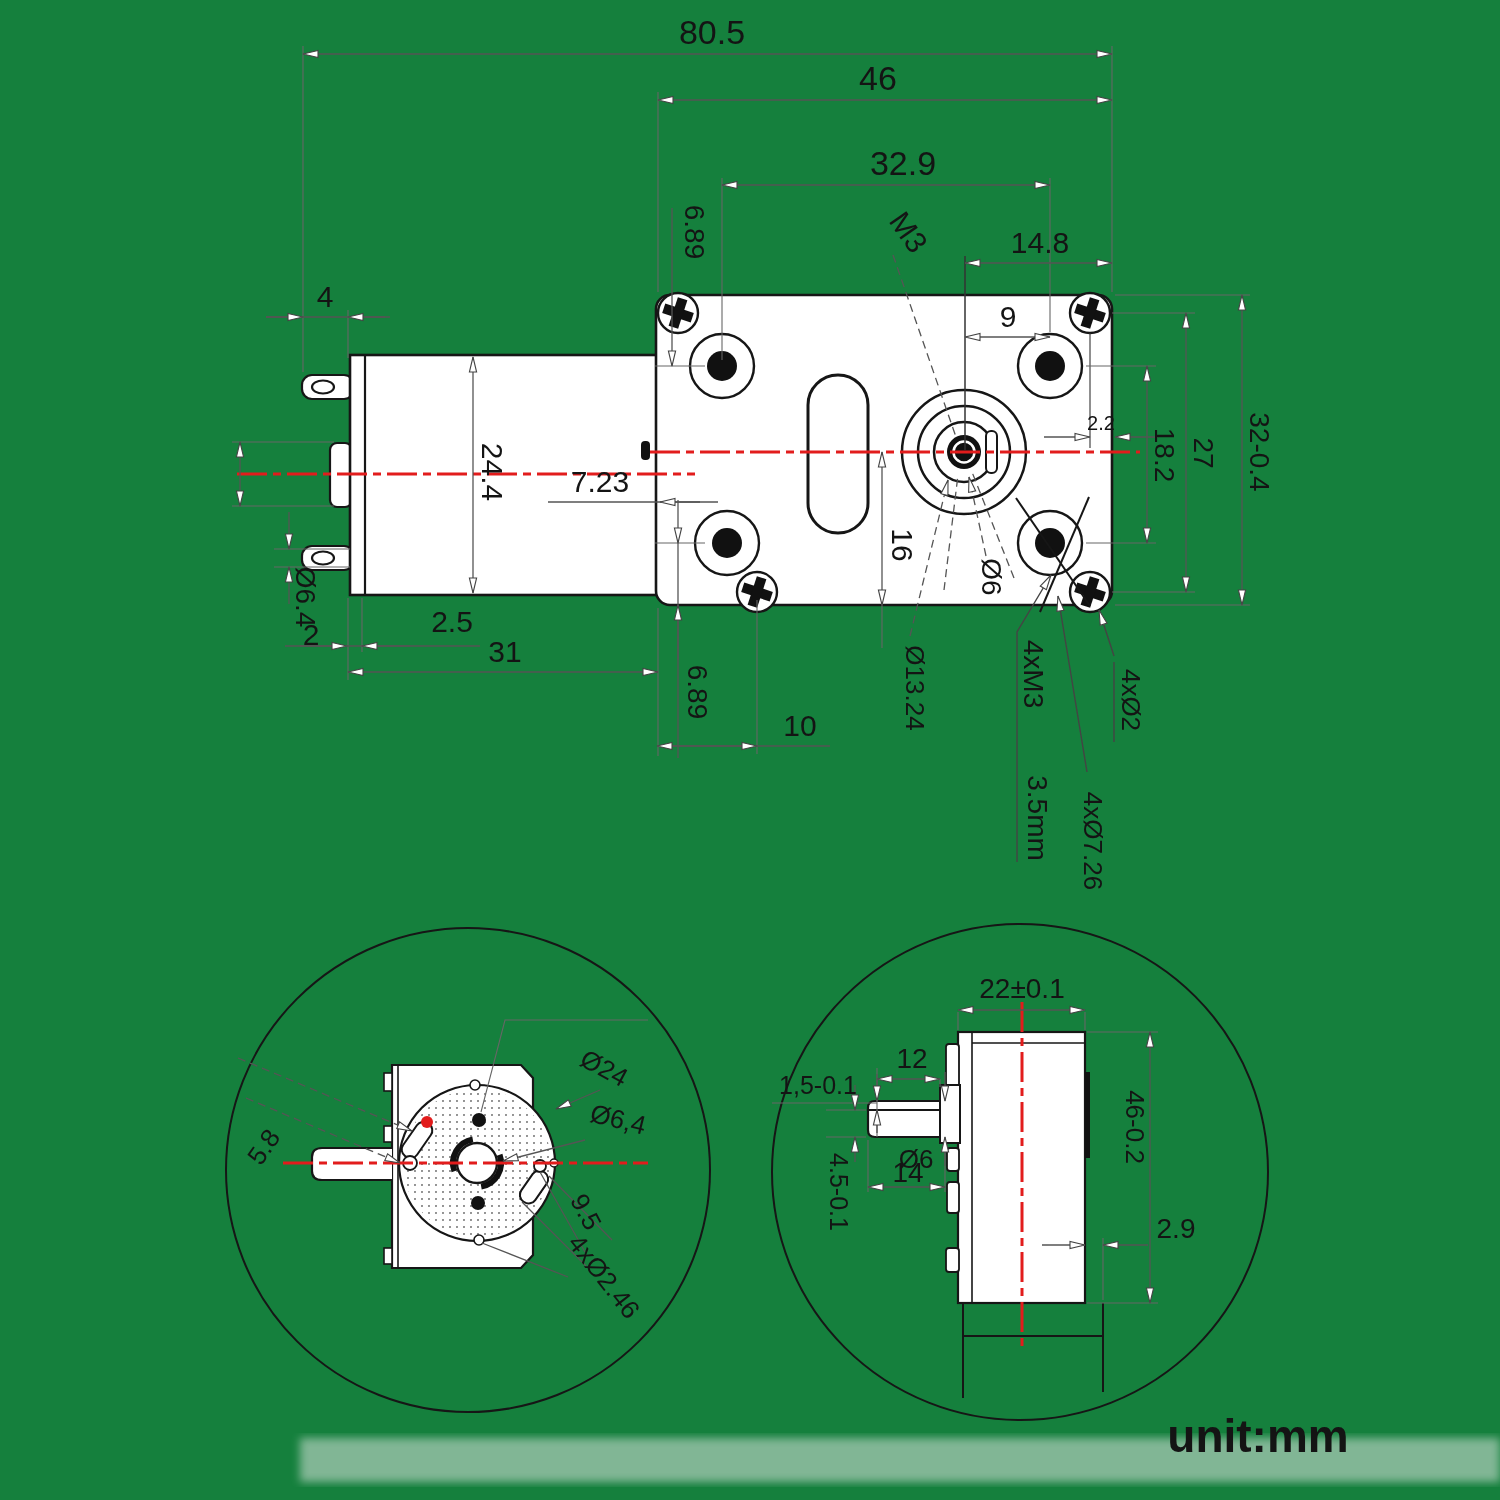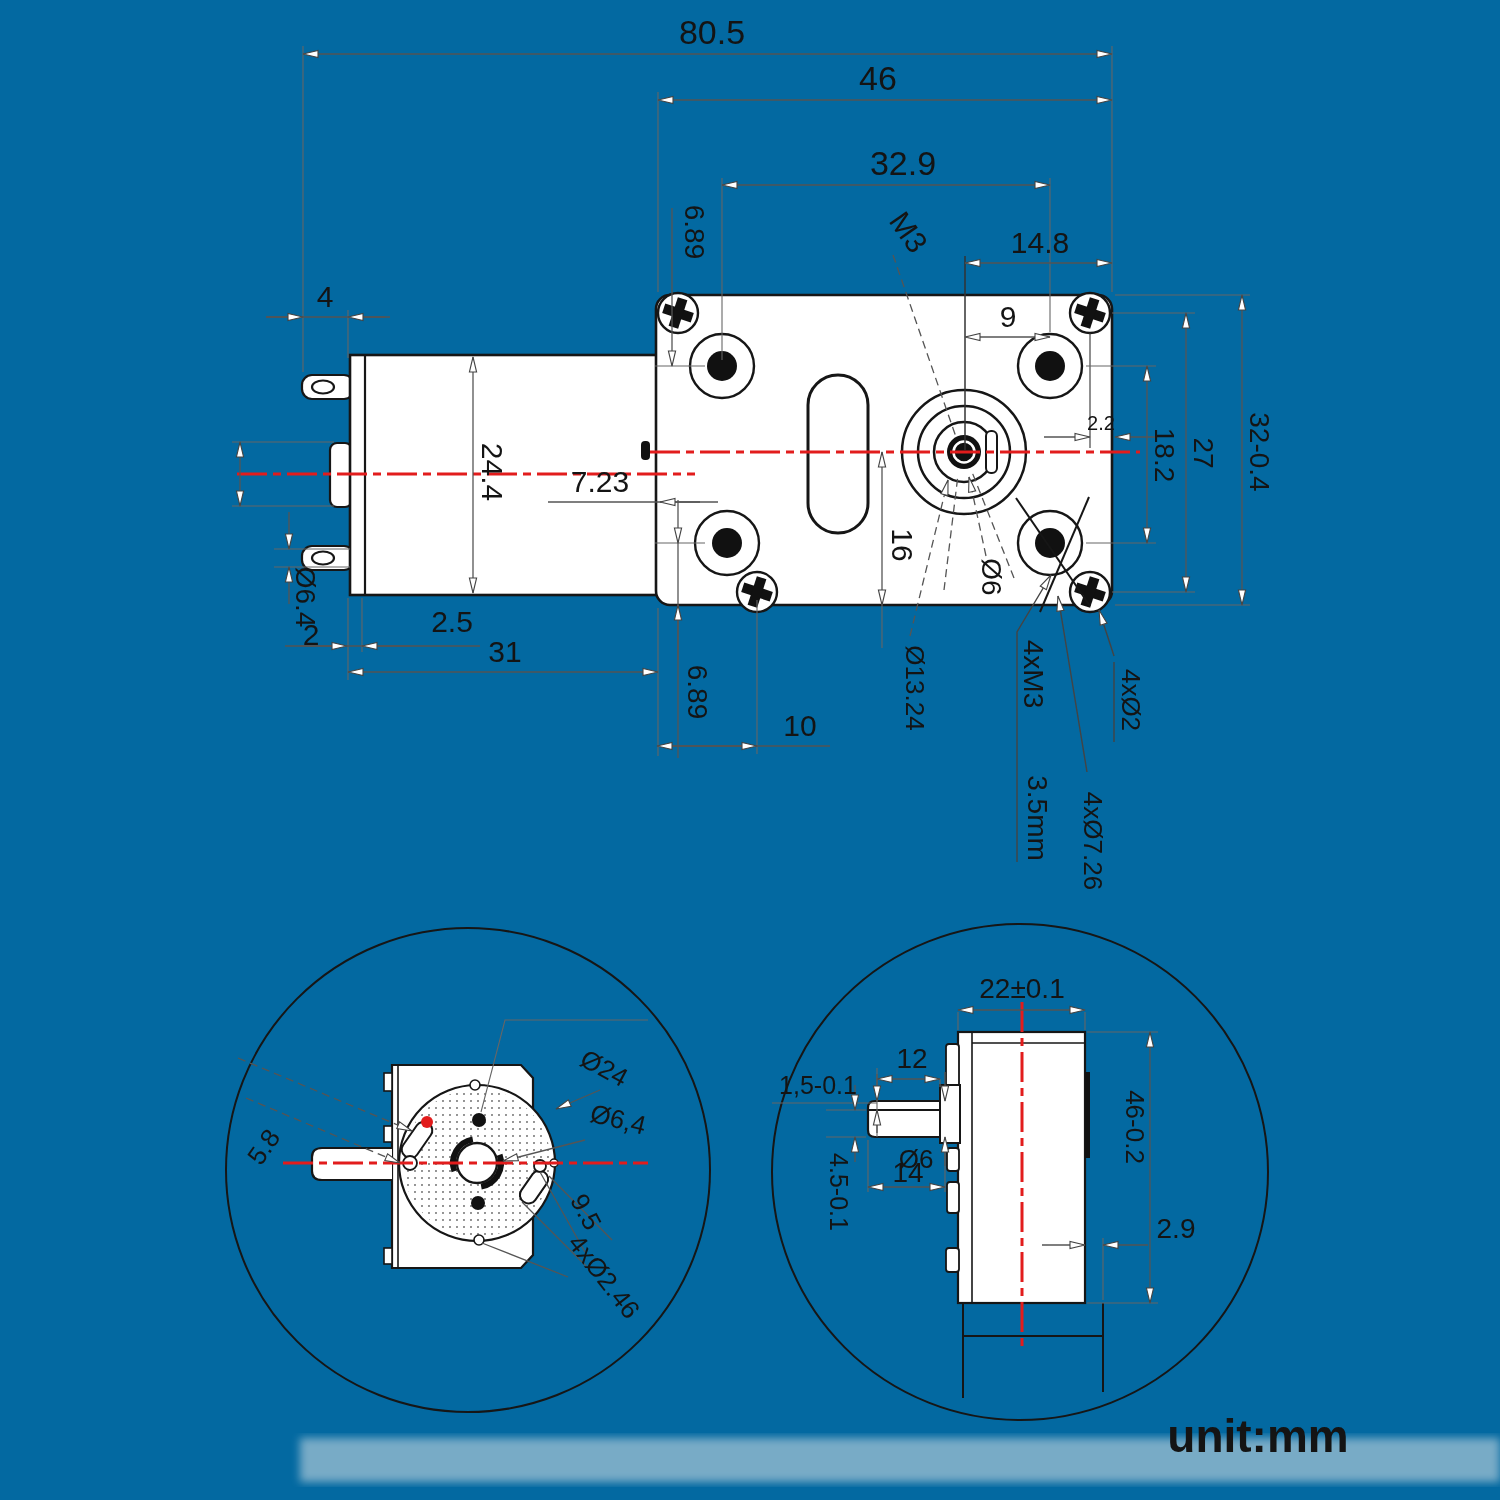--- a/index.html
+++ b/index.html
@@ -1,16 +1,16 @@
 <!DOCTYPE html>
 <html><head>
 <meta charset="utf-8">
 <style>
   html,body{margin:0;padding:0;background:#fff;}
-  .page{width:1500px;height:1500px;position:relative;background:#0369a1;overflow:hidden;}
+  .page{width:1500px;height:1500px;position:relative;background:#15803d;overflow:hidden;}
   svg{display:block;}
   text{font-family:"Liberation Sans","DejaVu Sans",sans-serif;fill:#141414;}
   .dimtxt{font-size:30px;}
   .big{font-size:34px;}
   .med{font-size:28px;}
   .sm{font-size:26px;}
   .tiny{font-size:20px;}
   .unit{font-size:46px;font-weight:600;}
   .geo{stroke:#161616;fill:none;}
   .geow{stroke:#161616;fill:#fff;}

